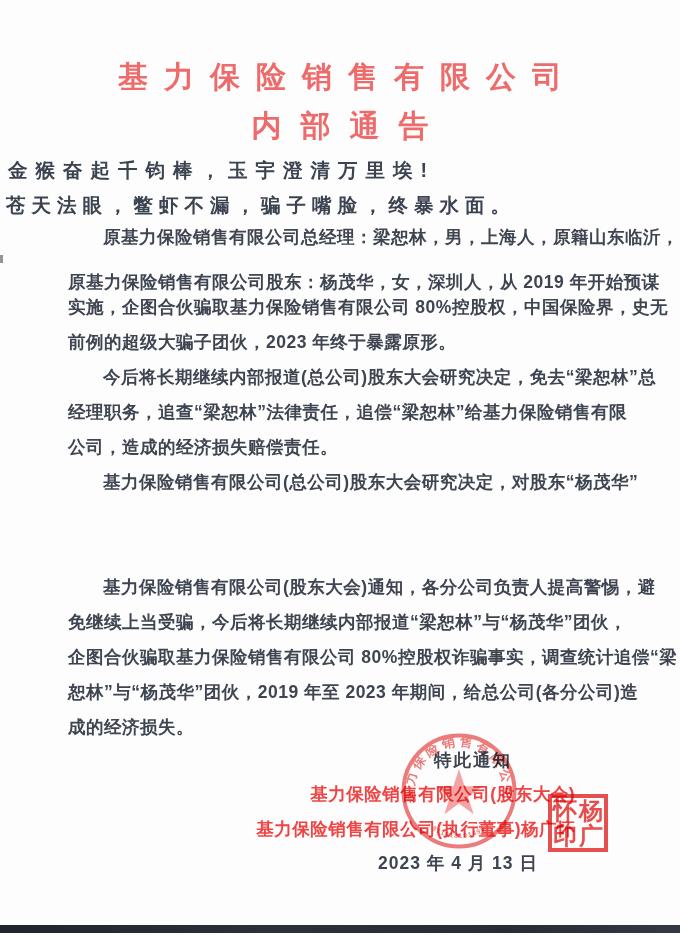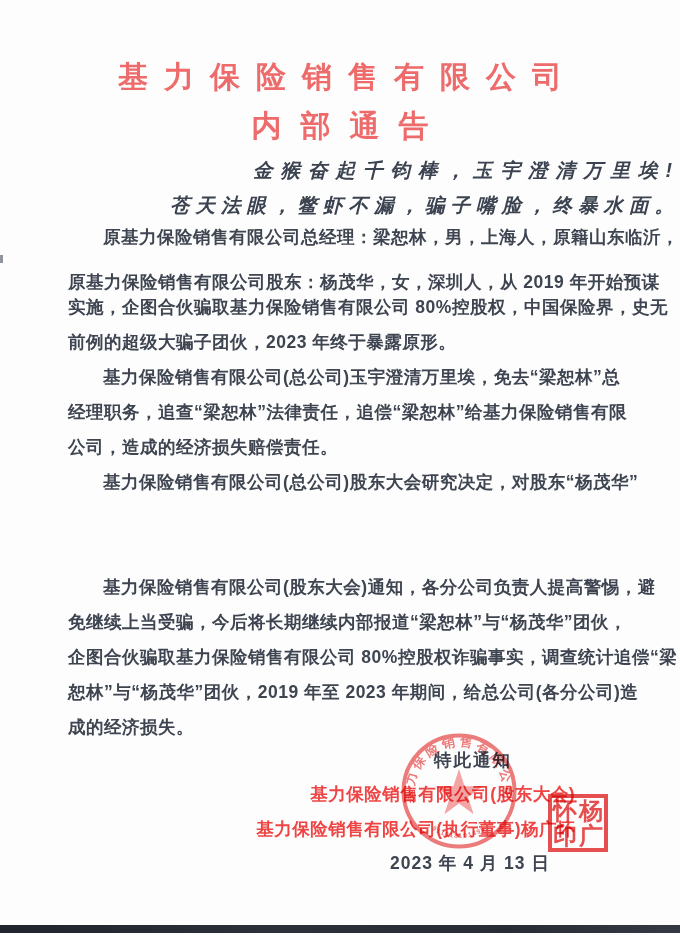--- a/index.html
+++ b/index.html
@@ -23,29 +23,28 @@
     font-size:30px;
     letter-spacing:16px;
     padding-left:16px; 
     white-space:nowrap;
   }
   .title-1 { top:57px; }
   .title-2 { top:106px; letter-spacing:19px; padding-left:19px; }
   
   .slogan {
     position:absolute; left:0; width:680px;
-    text-align:right;
+    text-align:left;
     color:#3c4350;
     font-weight:700;
     font-size:19.5px;
     white-space:nowrap;
-    font-style:italic;
   }
   .slogan-1 { top:157px; letter-spacing:8px; padding-left:8px; }
-  .slogan-2 { top:192px; letter-spacing:6px; }
+  .slogan-2 { top:192px; letter-spacing:6px; padding-left:6px; }
   
   .bodyline {
     position:absolute; left:68px; width:552px;
     color:#3e4551;
     font-weight:600;
     font-size:17.5px;
     line-height:22px;
     white-space:nowrap;
     letter-spacing:0.5px;
   }
@@ -61,21 +60,20 @@
     position:absolute; right:105px;
     color:#ef4444; font-weight:600; font-size:17.5px;
     white-space:nowrap; text-align:right; letter-spacing:0.5px;
   }
   .sign-1 { top:782px; }
   .sign-2 { top:817px; }
   .dateline {
     position:absolute; left:378px; top:851px;
     color:#3e4551; font-weight:600; font-size:17.5px; letter-spacing:1px;
     white-space:nowrap;
-    margin-left:12px;
   }
   
   .round-seal {
     position:absolute; left:399px; top:731px;
     width:120px; height:120px;
     mix-blend-mode:multiply;
     opacity:0.88;
   }
   
   .name-seal {
@@ -116,21 +114,21 @@
   <div class="title title-1">基力保险销售有限公司</div>
   <div class="title title-2">内部通告</div>
 
   <div class="slogan slogan-1">金猴奋起千钧棒，玉宇澄清万里埃!</div>
   <div class="slogan slogan-2">苍天法眼，鳖虾不漏，骗子嘴脸，终暴水面。</div>
 
   <div class="bodyline indent" style="top:226px">原基力保险销售有限公司总经理：梁恕林，男，上海人，原籍山东临沂，</div>
   <div class="bodyline" style="top:271px">原基力保险销售有限公司股东：杨茂华，女，深圳人，从 2019 年开始预谋</div>
   <div class="bodyline" style="top:296px">实施，企图合伙骗取基力保险销售有限公司 80%控股权，中国保险界，史无</div>
   <div class="bodyline" style="top:331px">前例的超级大骗子团伙，2023 年终于暴露原形。</div>
-  <div class="bodyline indent" style="top:366px">基力保险销售有限公司(总公司)玉宇澄清万里埃，免去“梁恕林”总</div>
+  <div class="bodyline indent" style="top:366px">今后将长期继续内部报道(总公司)股东大会研究决定，免去“梁恕林”总</div>
   <div class="bodyline" style="top:401px">经理职务，追查“梁恕林”法律责任，追偿“梁恕林”给基力保险销售有限</div>
   <div class="bodyline" style="top:436px">公司，造成的经济损失赔偿责任。</div>
   <div class="bodyline indent" style="top:471px">基力保险销售有限公司(总公司)股东大会研究决定，对股东“杨茂华”</div>
   <div class="bodyline" style="top:611px">免继续上当受骗，今后将长期继续内部报道“梁恕林”与“杨茂华”团伙，</div>
   <div class="bodyline indent" style="top:576px">基力保险销售有限公司(股东大会)通知，各分公司负责人提高警惕，避</div>
   <div class="bodyline" style="top:646px">企图合伙骗取基力保险销售有限公司 80%控股权诈骗事实，调查统计追偿“梁</div>
   <div class="bodyline" style="top:681px">恕林”与“杨茂华”团伙，2019 年至 2023 年期间，给总公司(各分公司)造</div>
   <div class="bodyline" style="top:716px">成的经济损失。</div>
 
   <div class="closing">特此通知</div>

